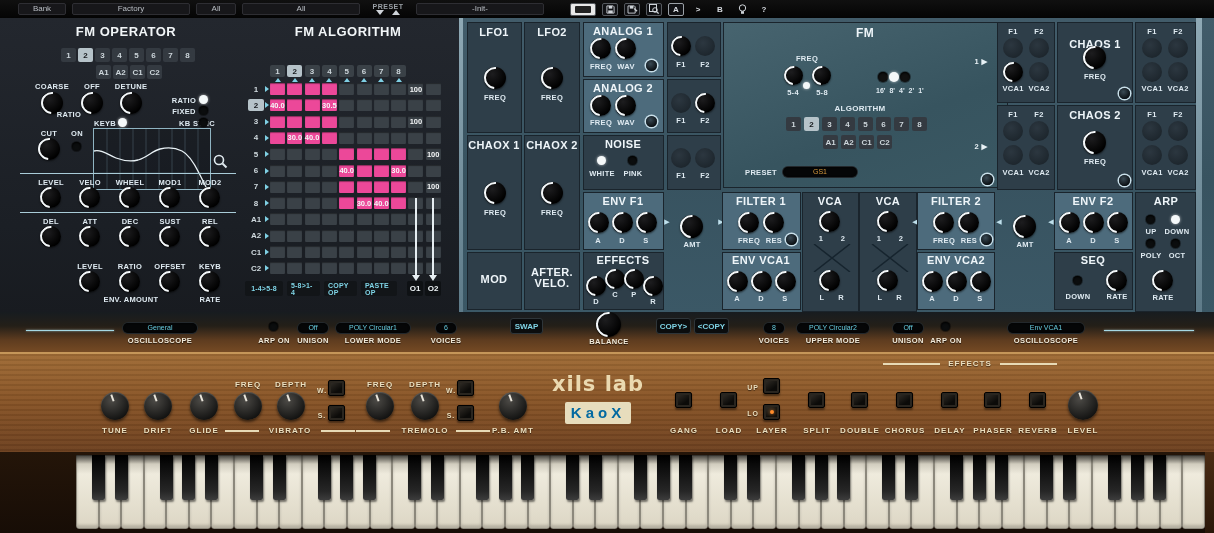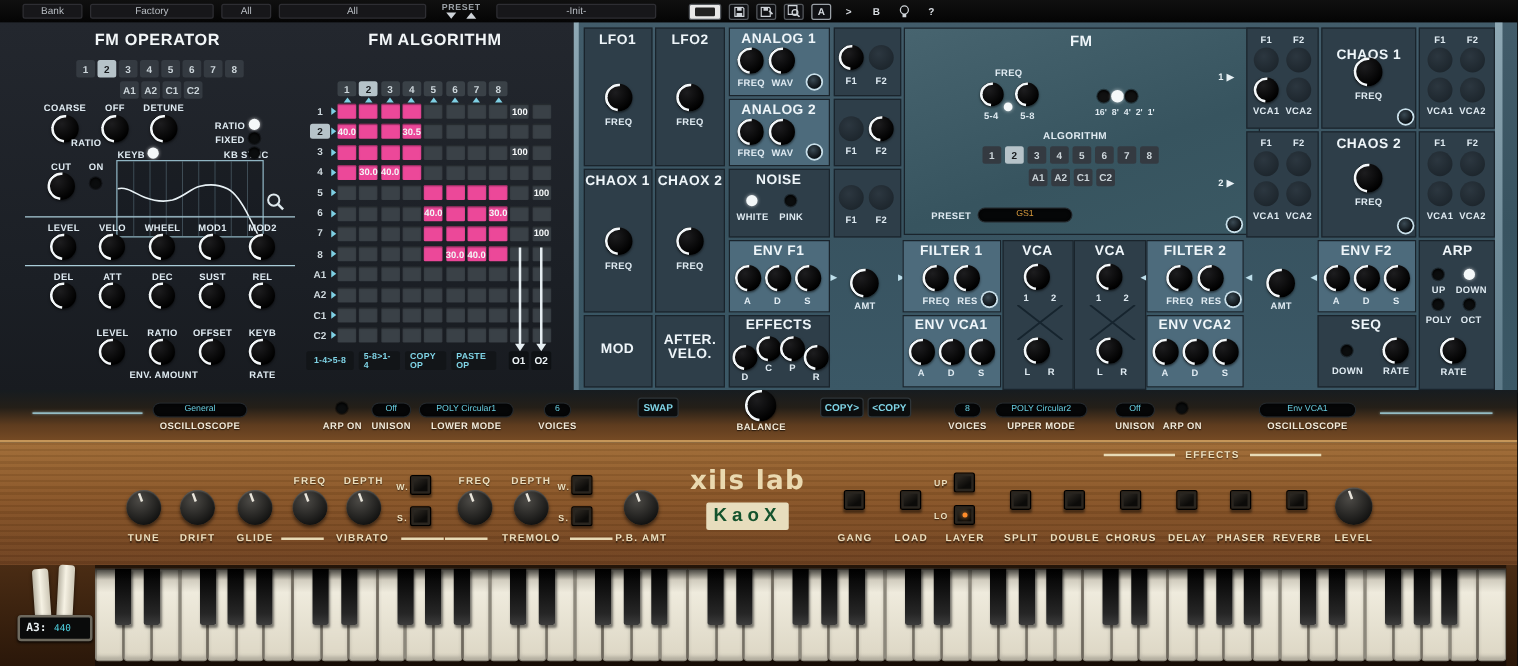--- a/index.html
+++ b/index.html
@@ -68,21 +68,21 @@
   
   #wood{position:absolute;left:0;top:352px;width:1214px;height:100px;background:repeating-linear-gradient(180deg,rgba(0,0,0,.07) 0 2px,rgba(255,255,255,.02) 2px 5px),linear-gradient(180deg,#a06c36,#8a5628 45%,#6e4120);border-top:2px solid #c59659;}
   .wk{position:absolute;border-radius:50%;background:radial-gradient(circle at 38% 30%,#4c4a46,#131312 75%);box-shadow:0 2px 3px rgba(0,0,0,.55),inset 0 1px 1px rgba(255,255,255,.18);}
   .wk::after{content:"";position:absolute;left:calc(50% - 1px);top:2px;width:2px;height:7px;background:#e9e5db;transform:rotate(-20deg);transform-origin:50% 11px;}
   .wb{position:absolute;width:17px;height:16px;background:linear-gradient(145deg,#37322b,#0c0b09 65%);border:1px solid #000;border-radius:2px;box-shadow:inset 0 0 0 2px #29251f,0 2px 2px rgba(0,0,0,.45);display:flex;align-items:center;justify-content:center;}
   .wb .dot{width:4px;height:4px;border-radius:50%;background:#ff8c2a;box-shadow:0 0 4px #ff9a3d;}
   .wl{position:absolute;font-size:8px;font-weight:bold;color:#ecdfbe;letter-spacing:1px;transform:translateX(-50%);text-shadow:0 1px 1px rgba(0,0,0,.55);white-space:nowrap;}
   .wline{position:absolute;height:2px;background:#e7dab6;}
 
   #logo-top{position:absolute;font-size:21px;font-weight:bold;color:#ead9b0;letter-spacing:1px;transform:translateX(-50%);font-family:"DejaVu Sans",sans-serif;}
-  #logo-box{position:absolute;background:#e7ddbd;border-radius:2px;color:#14532d;font-size:15px;font-weight:bold;letter-spacing:4px;text-align:center;line-height:21px;}
+  #logo-box{position:absolute;background:#e7ddbd;border-radius:2px;color:#0369a1;font-size:15px;font-weight:bold;letter-spacing:4px;text-align:center;line-height:21px;}
 
   
   #kbd{position:absolute;left:0;top:452px;width:1214px;height:81px;background:linear-gradient(180deg,#241509,#170d06);}
   #kbd-left{position:absolute;left:0;top:0;width:76px;height:81px;background:linear-gradient(180deg,#4a2c14,#2a1709);}
   #keys{position:absolute;left:76px;top:3px;width:1129px;height:74px;display:flex;}
   .wkey{position:relative;flex:1;background:linear-gradient(180deg,#b9b4a6,#efebdd 25%,#dcd6c4);border:1px solid #8c887c;border-radius:0 0 3px 3px;box-shadow:inset 0 -3px 3px rgba(0,0,0,.18);}
   .bkey{position:absolute;top:0;width:13px;height:45px;background:linear-gradient(180deg,#000,#262626 80%,#3c3c3c);border-radius:0 0 2px 2px;z-index:3;box-shadow:1px 2px 2px rgba(0,0,0,.5);}
   #keys-shadow{position:absolute;left:76px;top:3px;width:1129px;height:9px;background:linear-gradient(180deg,rgba(0,0,0,.65),transparent);z-index:4;}
   #kbd-right{position:absolute;right:0;top:0;width:9px;height:81px;background:linear-gradient(180deg,#4a2c14,#2a1709);}
   .wheel{position:absolute;width:13px;height:46px;background:linear-gradient(90deg,#b6b1a1,#f6f2e4 45%,#cdc7b6);border-radius:3px;box-shadow:0 2px 3px rgba(0,0,0,.6);}
@@ -93,21 +93,21 @@
   .hline{position:absolute;height:1px;background:#a9ccd8;}
   svg{display:block;}
 </style>
 </head>
 <body>
 
 <div id="root">
 
   <div id="toolbar">
     <div class="tpill" style="width:48px;">Bank</div>
-    <div class="tpill" style="width:99px;">Factory</div>
+    <div class="tpill" style="width:118px;">Factory</div>
     <div class="tpill" style="width:40px;">All</div>
     <div class="tpill" style="width:118px;">All</div>
     <div style="display:flex;flex-direction:column;align-items:center;width:44px;">
       <div class="tlabel">PRESET</div>
       <div style="display:flex;gap:8px;">
         <span class="tri" style="border-left:4px solid transparent;border-right:4px solid transparent;border-top:5px solid #cfd4d9;"></span>
         <span class="tri" style="border-left:4px solid transparent;border-right:4px solid transparent;border-bottom:5px solid #cfd4d9;"></span>
       </div>
     </div>
     <div class="tpill" style="width:128px;">-Init-</div>
@@ -801,28 +801,20 @@
 
     <div class="wline" style="left:883px;top:9px;width:57px;"></div>
     <div class="wl" style="left:970px;top:5px;">EFFECTS</div>
     <div class="wline" style="left:1000px;top:9px;width:57px;"></div>
 
     <div class="wk" style="left:1068px;top:36px;width:30px;height:30px;"></div>
     <div class="wl" style="left:1083px;top:72px;">LEVEL</div>
   </div>
 
   <div id="kbd">
-    <div id="kbd-left">
-      <div class="wheel" style="left:27px;top:3px;transform:rotate(-4deg);"></div>
-      <div class="wheel" style="left:46px;top:0px;transform:rotate(3deg);"></div>
-      <div id="notedisp">
-        <span class="note">A3:</span>
-        <span class="freq">440</span>
-      </div>
-    </div>
     <div id="keys">
         <div class="wkey"></div>
         <div class="bkey" style="left: 16.08px;"></div>
         <div class="wkey"></div>
         <div class="bkey" style="left: 38.66px;"></div>
         <div class="wkey"></div>
         <div class="wkey"></div>
         <div class="bkey" style="left: 83.82px;"></div>
         <div class="wkey"></div>
         <div class="bkey" style="left: 106.4px;"></div>

